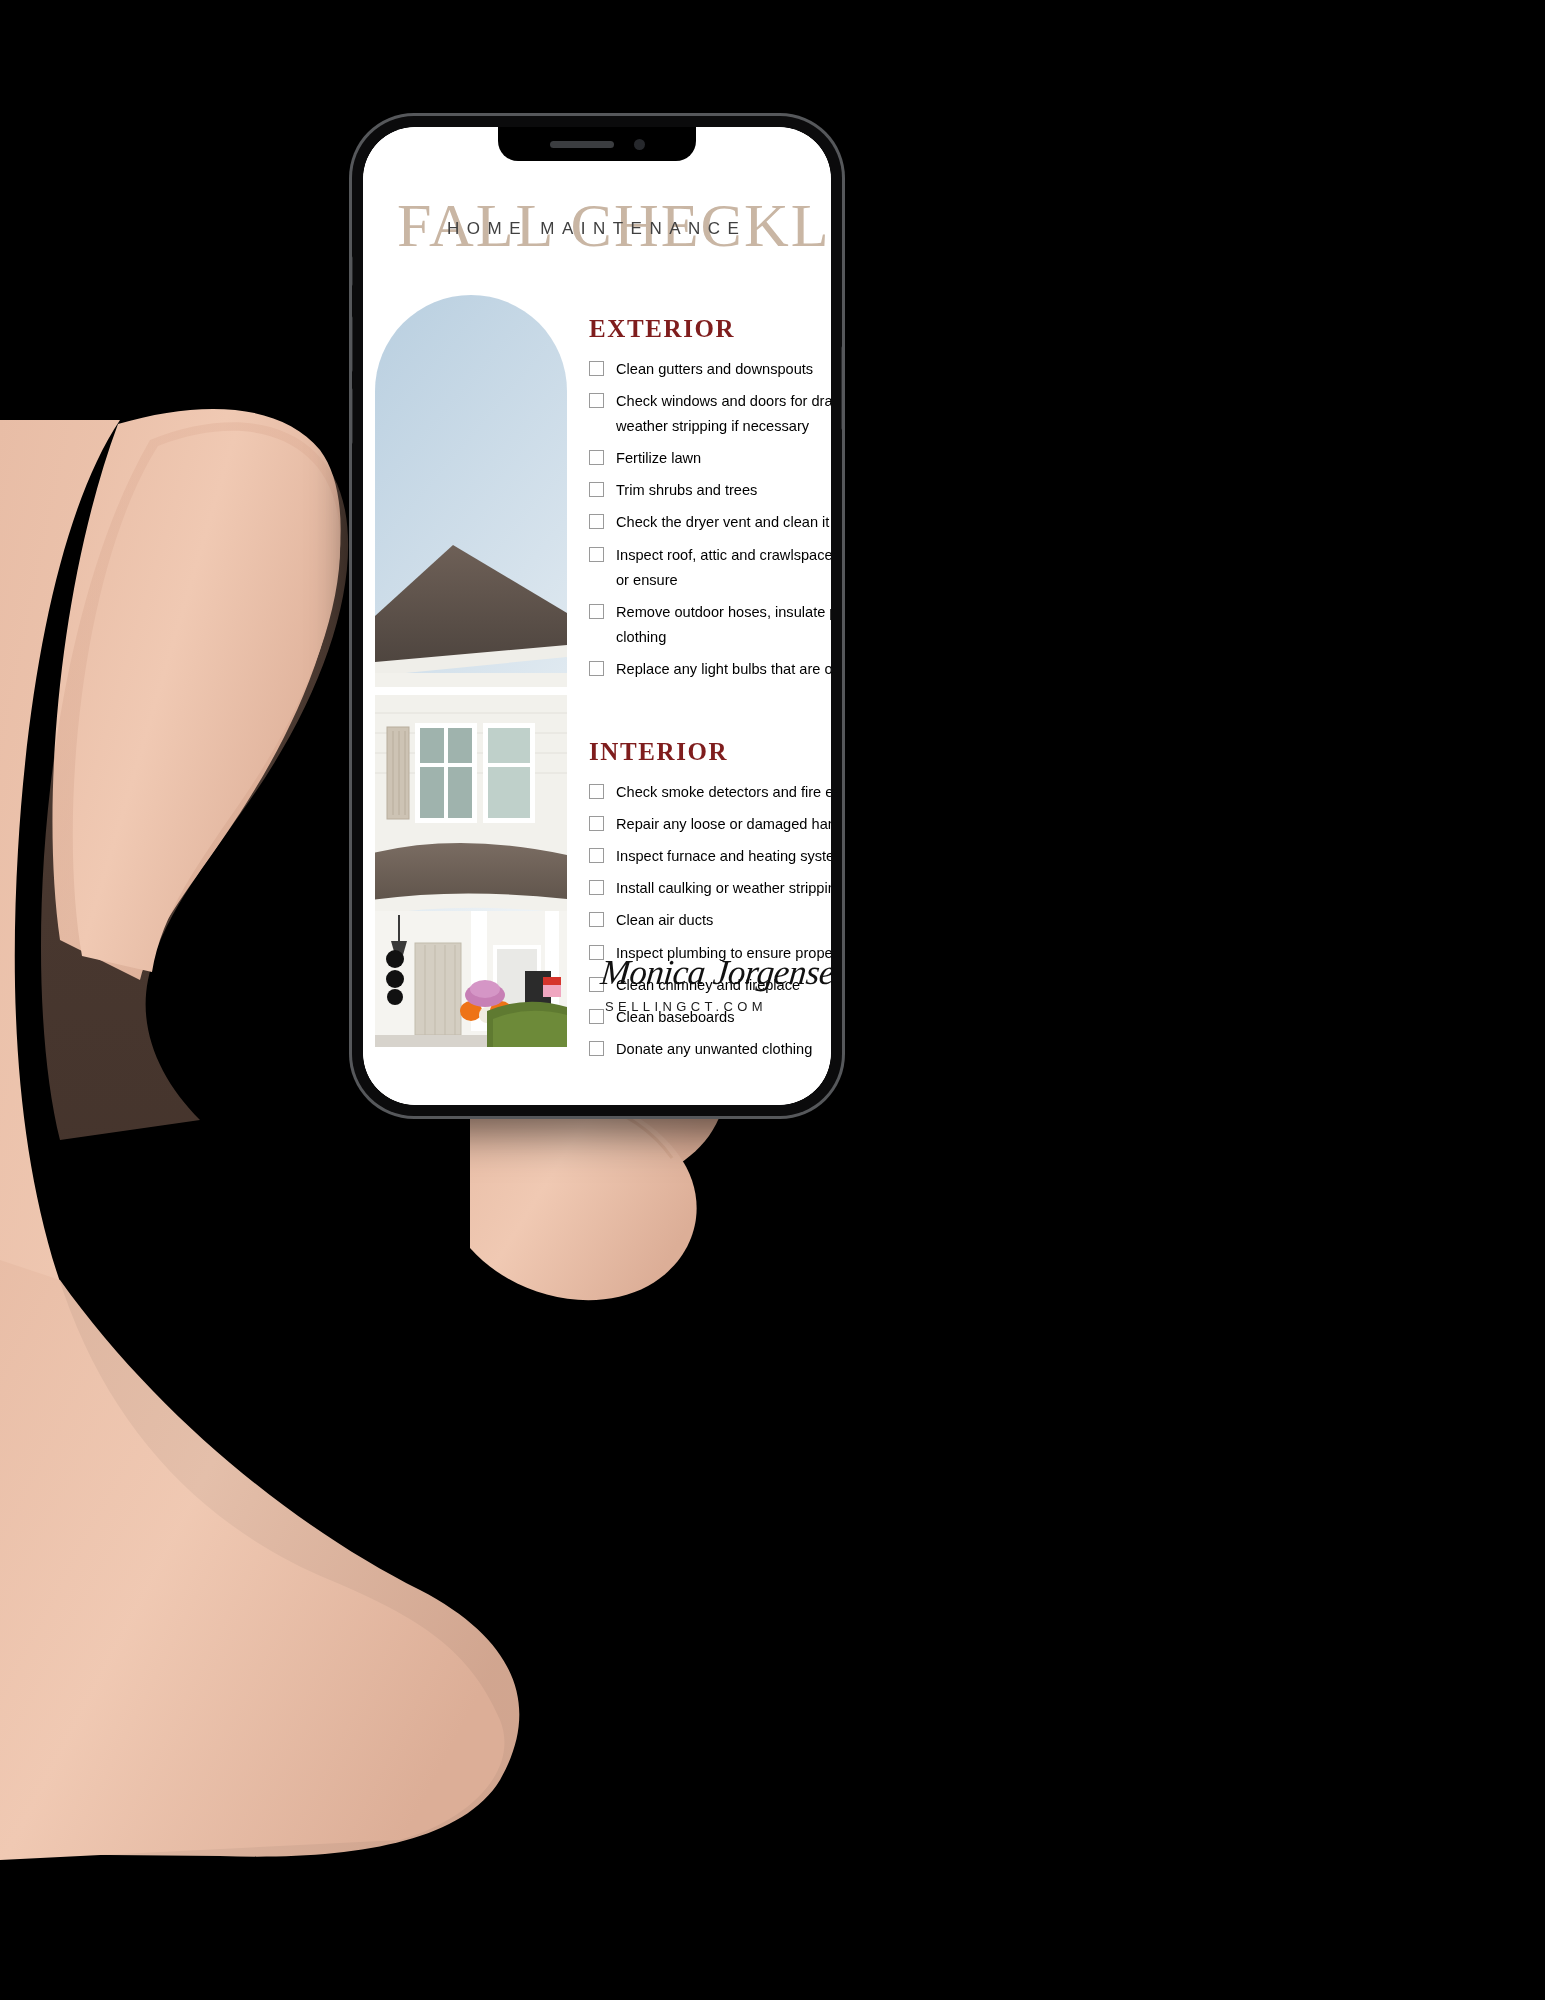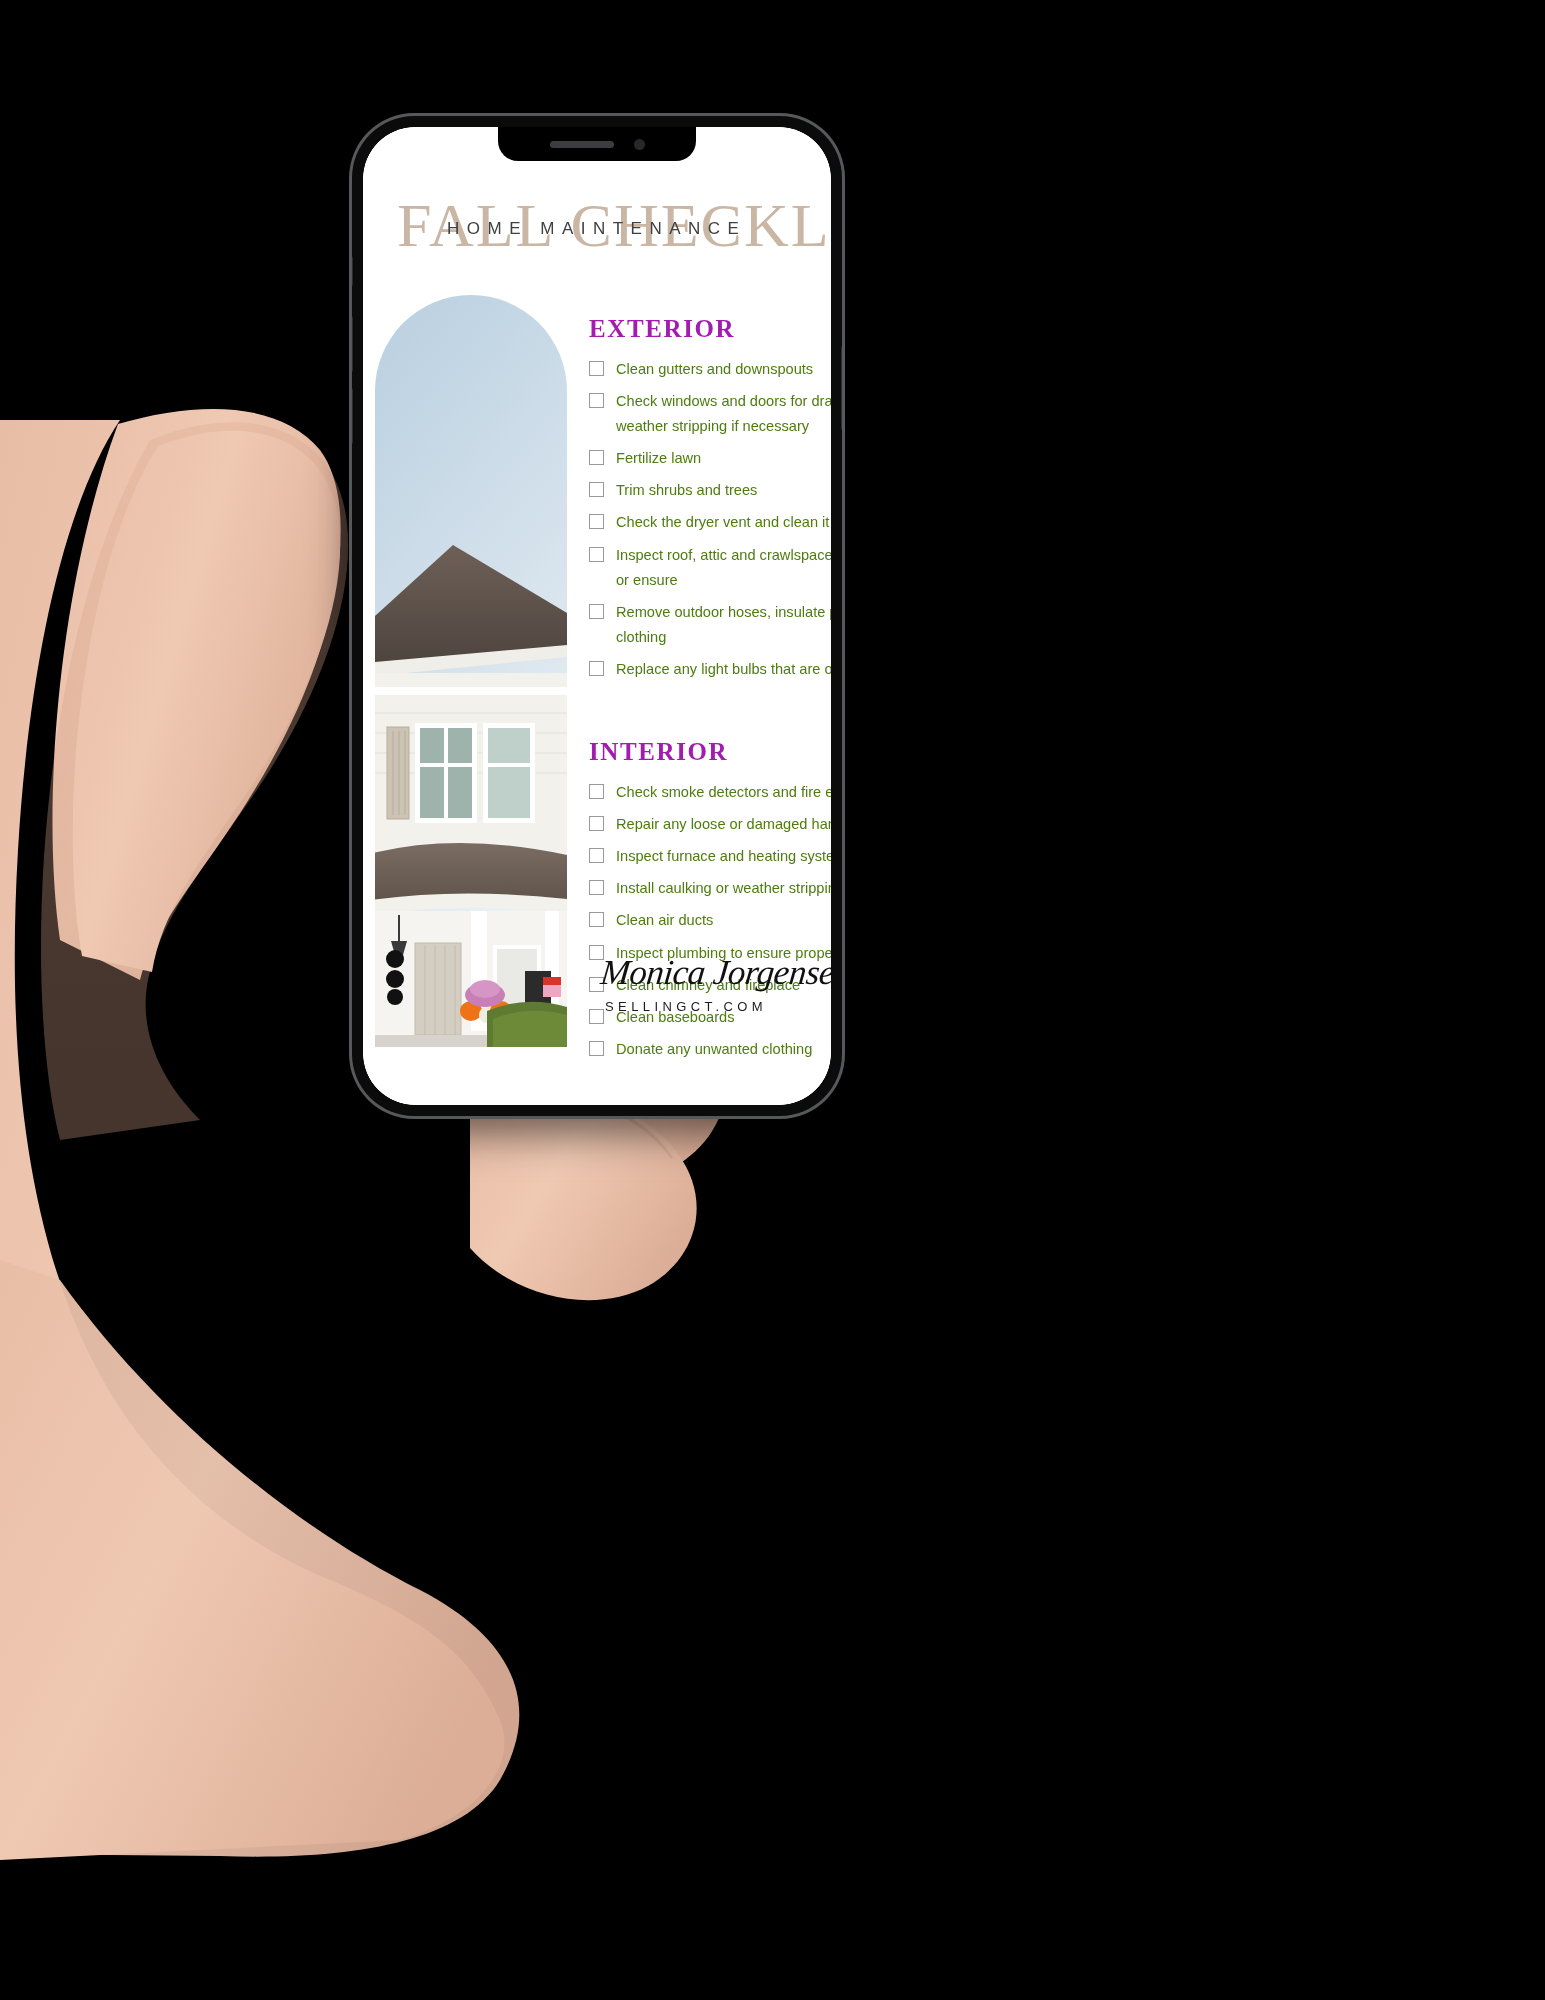--- a/index.html
+++ b/index.html
@@ -90,41 +90,41 @@
 
   
   .list-col{
     position:absolute;left:226px;top:188px;
     width:252px;
   }
   .sec-title{
     font-family:"Liberation Serif", serif;
     font-size:25px;
     letter-spacing:1.6px;
-    color:#a21caf;
+    color:#7f1d1d;
     margin:0 0 14px 0;
     white-space:nowrap;
   }
   .sec-title.interior{margin-top:56px;}
   .item{
     display:flex;align-items:flex-start;
     margin-bottom:7px;
   }
   .cbox{
     flex:0 0 auto;
     width:13px;height:13px;
     border:1px solid #9a9a9a;
     margin-top:4px;margin-right:12px;
     background:#fff;
   }
   .itxt{
     font-family:"Liberation Sans", sans-serif;
     font-size:14.6px;
     line-height:1.72;
-    color:#4d7c0f;
+    color:#000000;
     white-space:nowrap;
   }
   .itxt .l2{display:block;}
 
   
   .sig{
     position:absolute;left:238px;top:826px;width:260px;
   }
   .sig-name{
     font-family:"Liberation Serif", serif;

